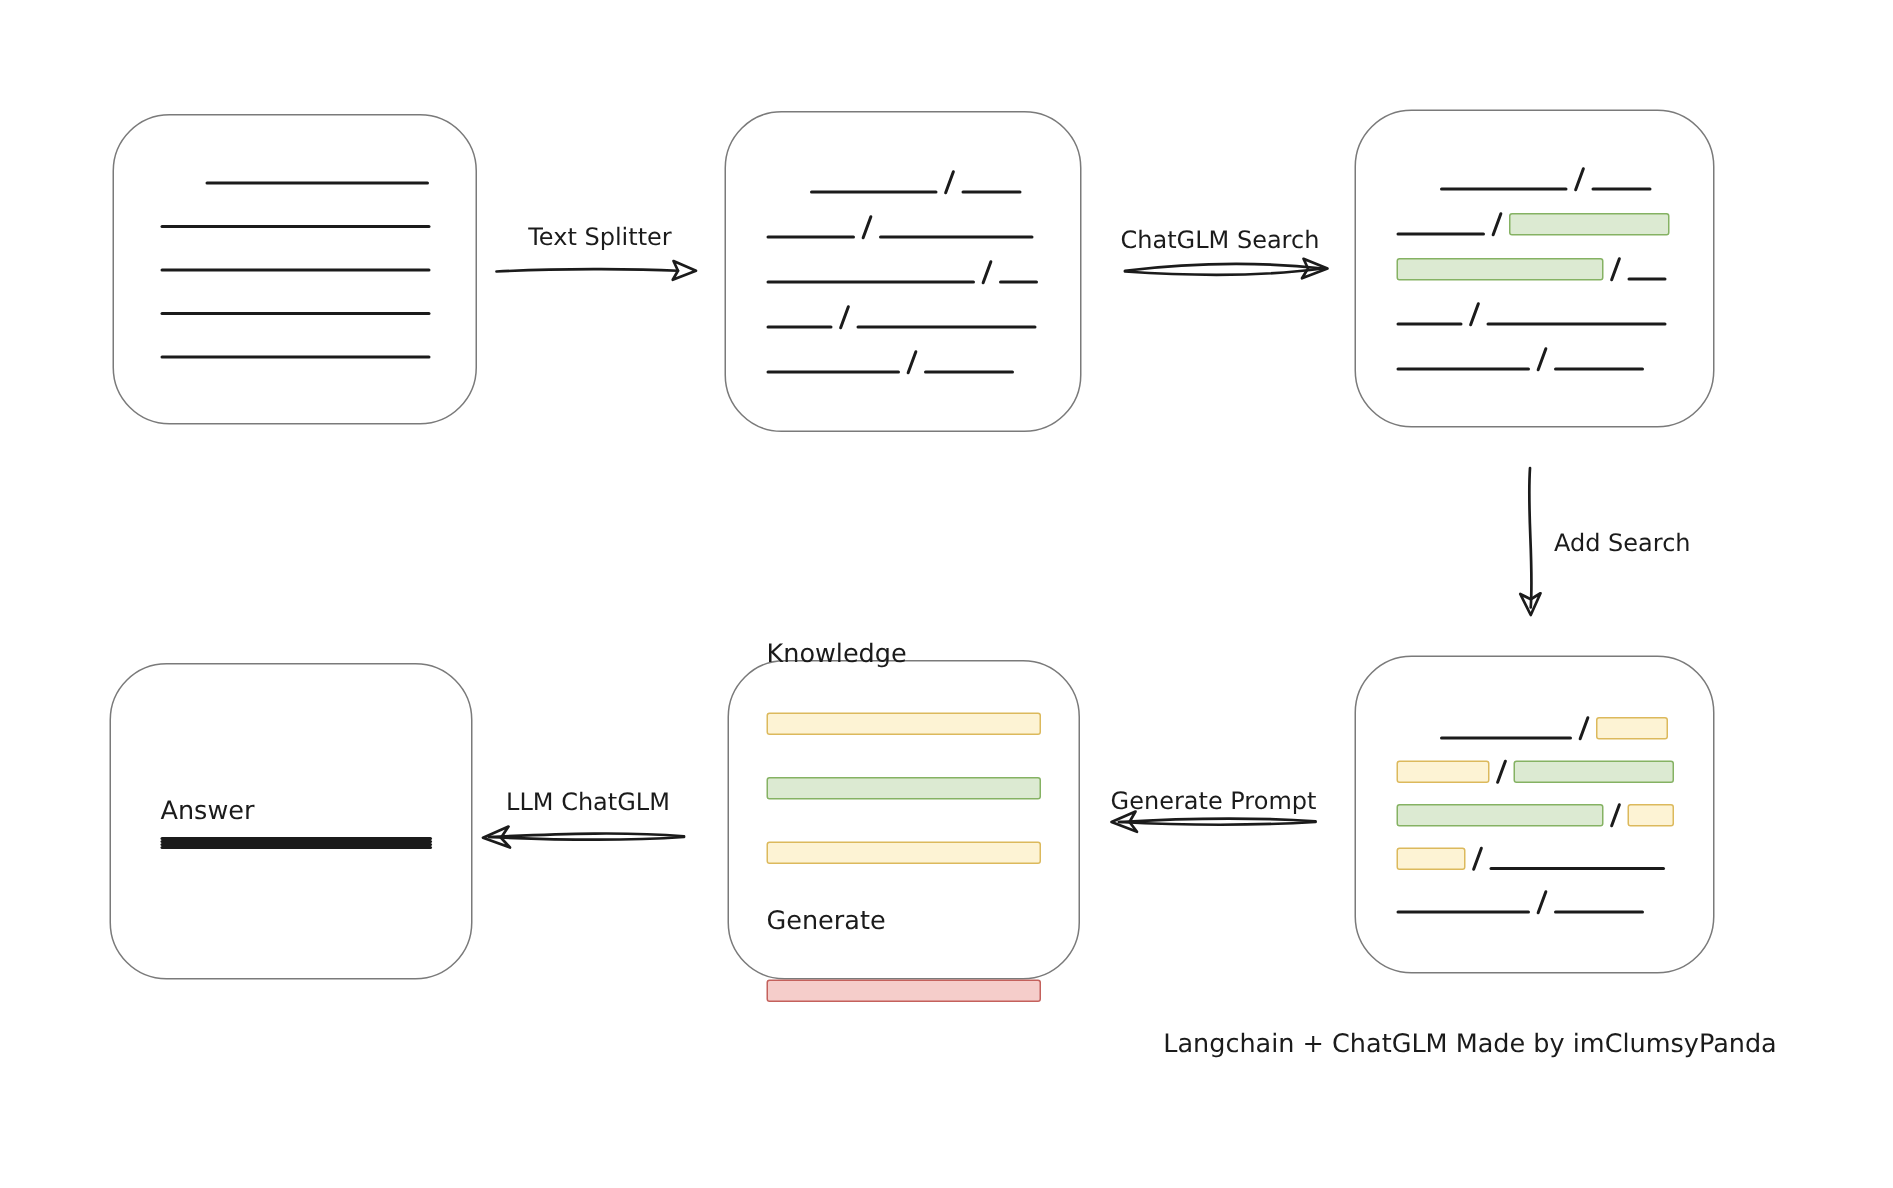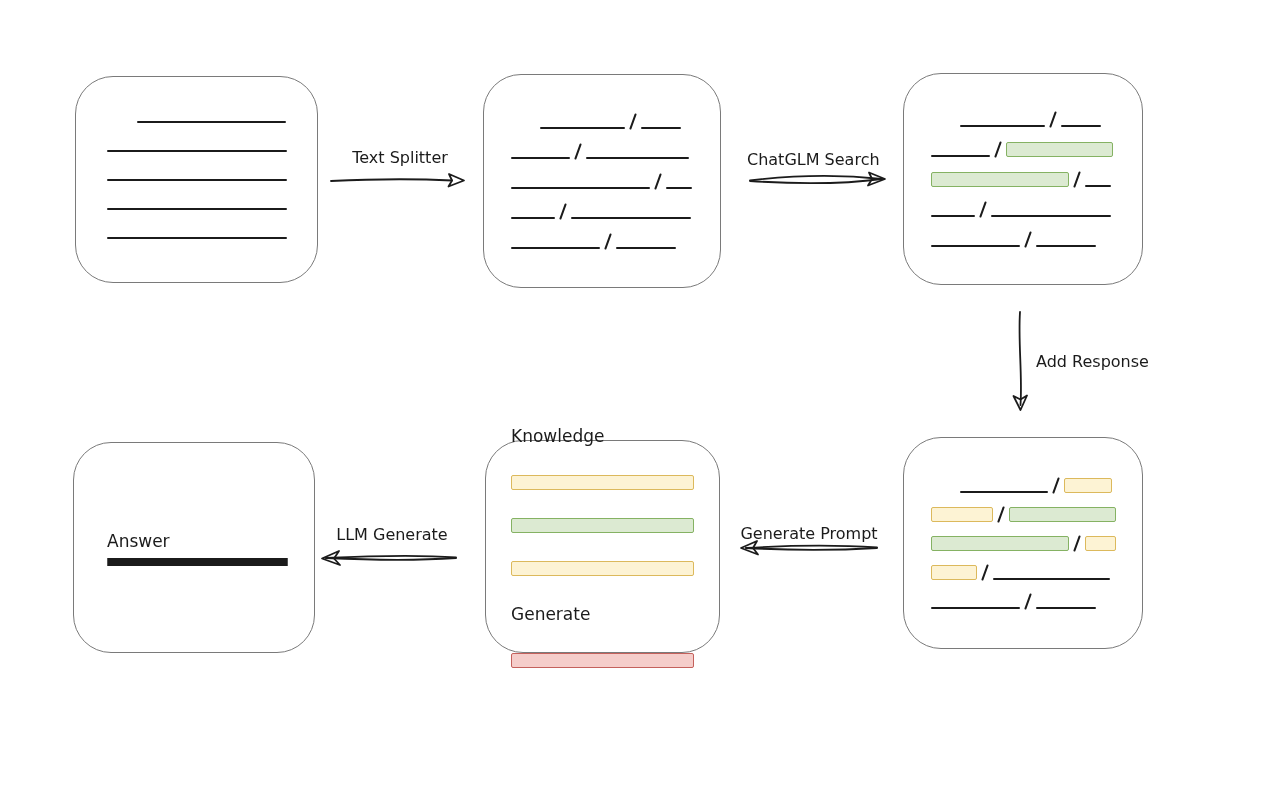--- a/index.html
+++ b/index.html
@@ -189,23 +189,23 @@
       <div class="row">
         <span class="hline" style="width: 181px;"></span>
       </div>
       <div class="row">
         <span class="hline" style="width: 181px;"></span>
       </div>
     </div>
 
   <div class="arrow-label" id="label-text-splitter">Text Splitter</div>
   <div class="arrow-label" id="label-vector-search">ChatGLM Search</div>
-  <div class="arrow-label" id="label-add-context">Add Response</div>
+  <div class="arrow-label" id="label-add-context">Add Search</div>
   <div class="arrow-label" id="label-generate-prompt">Generate Prompt</div>
-  <div class="arrow-label" id="label-llm-response">LLM Generate</div>
+  <div class="arrow-label" id="label-llm-response">LLM ChatGLM</div>
 
   <svg id="arrows" viewBox="0 0 1262 792" xmlns="http://www.w3.org/2000/svg">
     <g>
       <path d="M331,181 C372,179 422,179 452,180.5"></path>
       <path d="M449,174 L464,180.5 L448.5,186.5 L452,180.5 Z"></path>
     </g>
     <g>
       <path d="M750,180.5 C800,174.5 845,175 882,179"></path>
       <path d="M750,181 C802,184.5 848,183.5 882,179"></path>
       <path d="M869,172.5 L885,179 L868,185.5 L872,179 Z"></path>
@@ -219,13 +219,14 @@
       <path d="M877,548 C835,550.5 793,550.5 746,548"></path>
       <path d="M757,541 L741,548 L758,554.5 L753,548 Z"></path>
     </g>
     <g>
       <path d="M456,557.5 C418,554.5 378,555.5 326,558"></path>
       <path d="M456,558 C420,560.5 380,560.5 326,558"></path>
       <path d="M339,551 L322,558.5 L340,565 L334,558.5 Z"></path>
     </g>
   </svg>
 
+  <div id="footer">Langchain + ChatGLM Made by imClumsyPanda</div>
 </div>
 
 </body></html>

